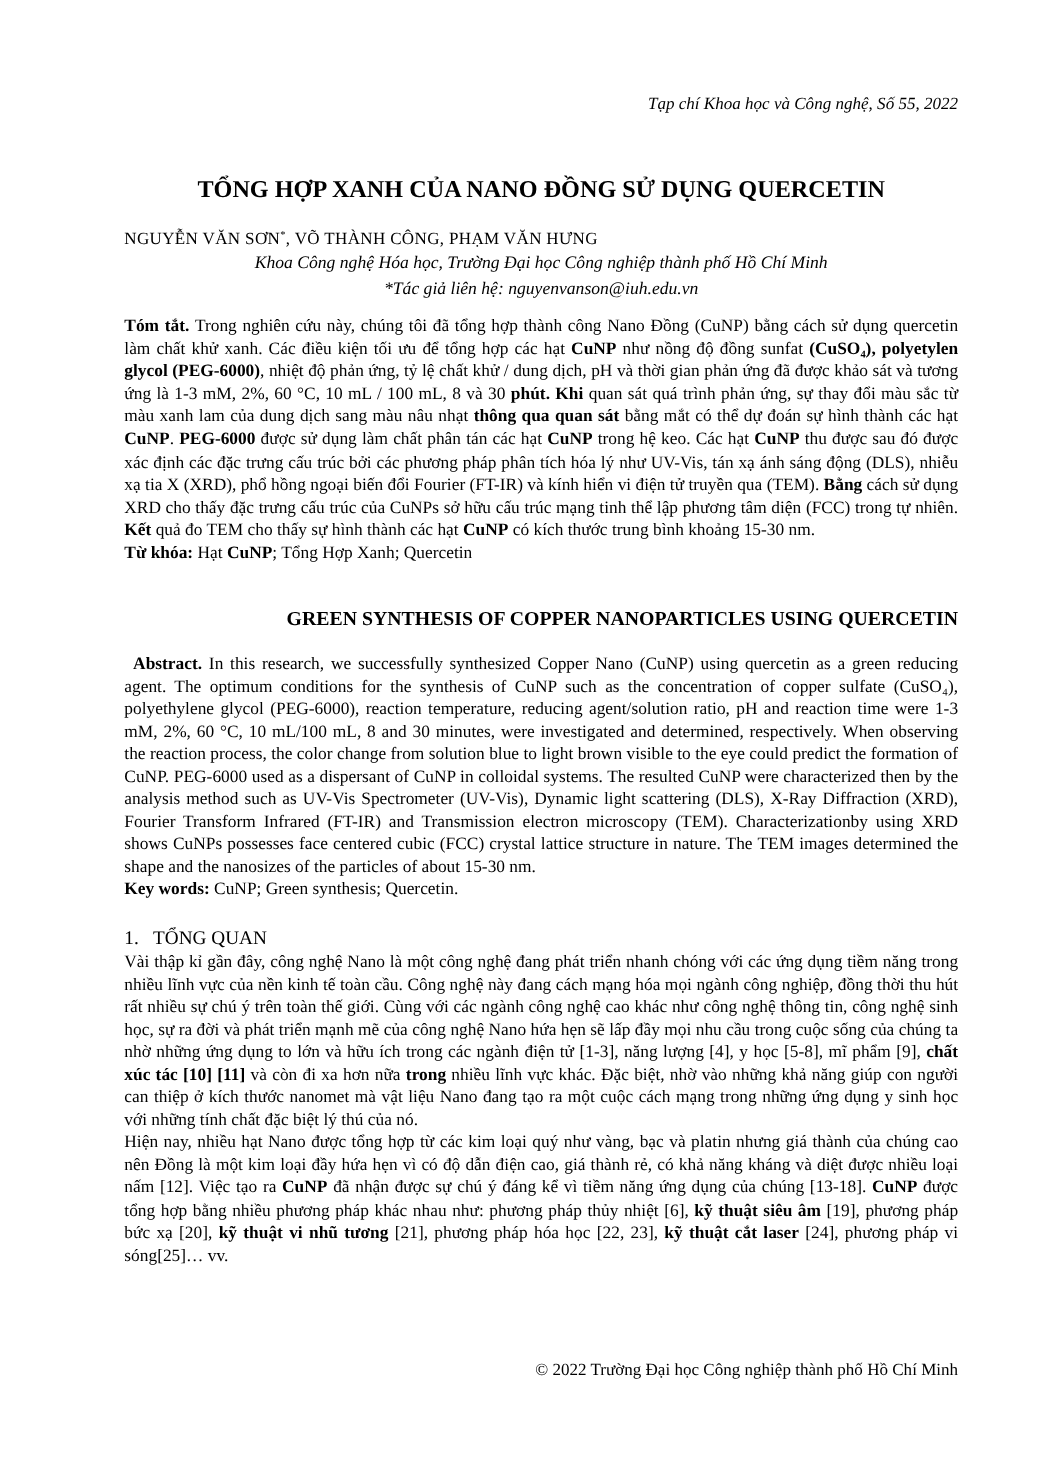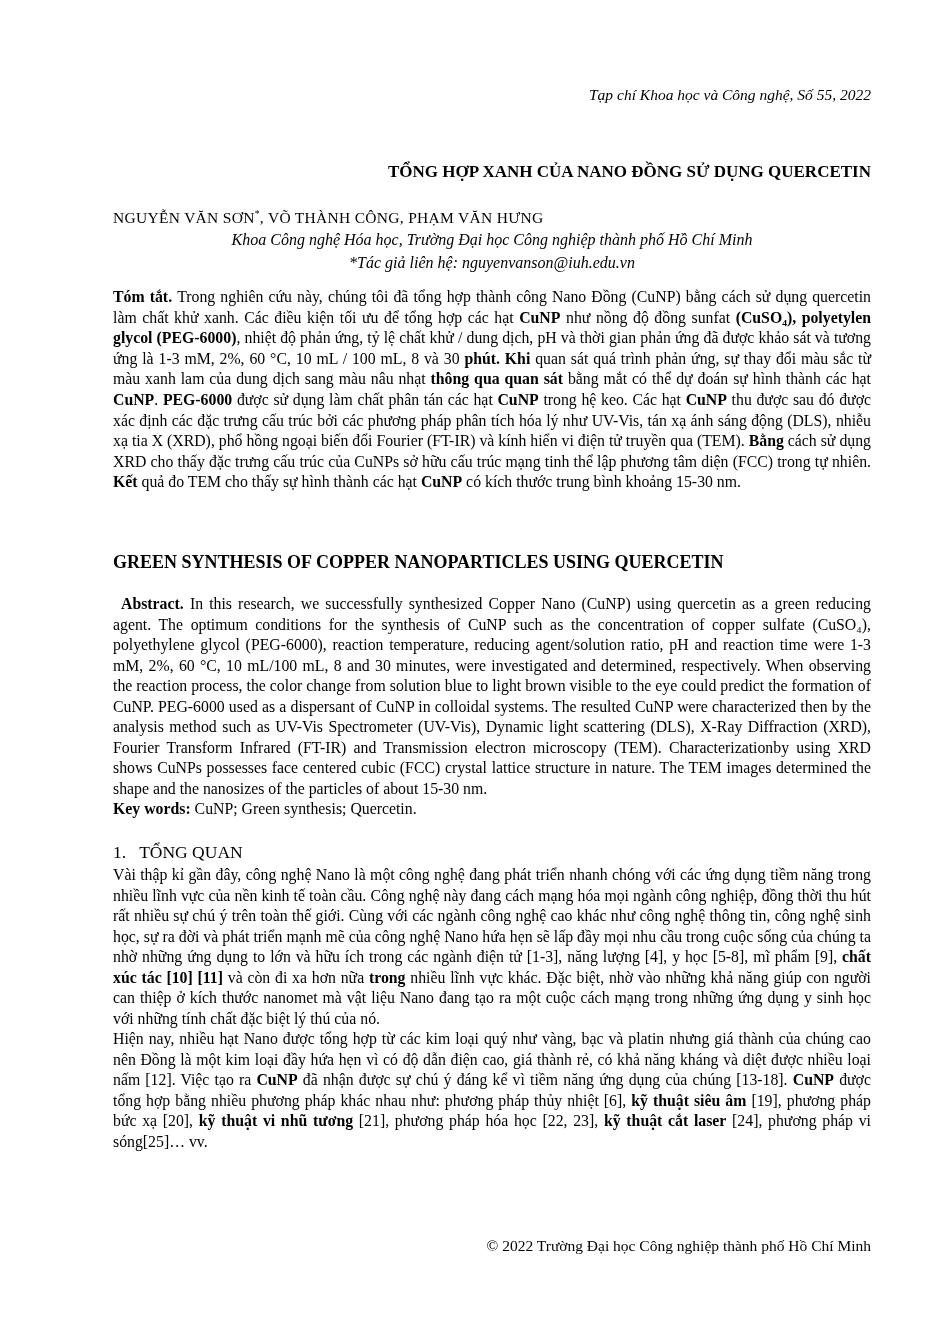--- a/index.html
+++ b/index.html
@@ -12,27 +12,27 @@
     font-size:15.8px;
     overflow:hidden;
   }
   .blk { position:absolute; left:113px; width:758px; }
   .just   { text-align:justify; }
   .i, .i span { }
   .b { font-weight:bold; }
   sup { font-size:0.62em; }
 
   .journal  { top:86px;  font-size:15.5px; font-style:italic; text-align:right; }
-  .title-vi { top:158px; font-size:17px; font-weight:bold; text-align:right; line-height:28px; }
+  .title-vi { top:158px; font-size:22px; font-weight:bold; text-align:center; line-height:28px; }
   .authors  { top:208px; font-size:15.5px; text-align:left; letter-spacing:0.3px; }
   .affil    { top:231px; font-size:16px; font-style:italic; text-align:center; }
   .contact  { top:254px; font-size:16px; font-style:italic; text-align:center; }
 
   .abs-vi   { top:287px; line-height:20.6px; }
-  .title-en { top:552px; font-size:18px; font-weight:bold; text-align:left; }
+  .title-en { top:552px; font-size:18px; font-weight:bold; text-align:right; }
   .abs-en   { top:594px; line-height:20.5px; }
   .indent   { text-indent:8px; }
 
   .section  { top:841px; line-height:20.5px; }
   .sec-head { font-size:17.5px; font-weight:normal; line-height:22px; margin-bottom:2px; }
   .sec-num  { margin-right:13px; }
 
   .footer   { top:1237px; font-size:15.5px; text-align:right; }
 </style>
 </head>
@@ -45,20 +45,21 @@
   <h1 class="blk title-vi">TỔNG HỢP XANH CỦA NANO ĐỒNG SỬ DỤNG QUERCETIN</h1>
 
   <div class="blk authors"><span>NGUYỄN VĂN SƠN</span><sup>*</sup><span>, VÕ THÀNH CÔNG, PHẠM VĂN HƯNG</span></div>
 
   <div class="blk contact">*Tác giả liên hệ: nguyenvanson@iuh.edu.vn</div>
 
   <div class="blk affil">Khoa Công nghệ Hóa học, Trường Đại học Công nghiệp thành phố Hồ Chí Minh</div>
 
   <div class="blk abs-vi">
     <p class="just"><span class="b">Tóm tắt. </span><span>Trong nghiên cứu này, chúng tôi đã tổng hợp thành công Nano Đồng (CuNP) bằng cách sử dụng quercetin làm chất khử xanh. Các điều kiện tối ưu để tổng hợp các hạt </span><span class="b">CuNP</span><span> như nồng độ đồng sunfat </span><span class="b">(CuSO₄), polyetylen glycol (PEG-6000)</span><span>, nhiệt độ phản ứng, tỷ lệ chất khử / dung dịch, pH và thời gian phản ứng đã được khảo sát và tương ứng là 1-3 mM, 2%, 60 °C, 10 mL / 100 mL, 8 và 30 </span><span class="b">phút. Khi</span><span> quan sát quá trình phản ứng, sự thay đổi màu sắc từ màu xanh lam của dung dịch sang màu nâu nhạt </span><span class="b">thông qua quan sát</span><span> bằng mắt có thể dự đoán sự hình thành các hạt </span><span class="b">CuNP</span><span>. </span><span class="b">PEG-6000</span><span> được sử dụng làm chất phân tán các hạt </span><span class="b">CuNP</span><span> trong hệ keo. Các hạt </span><span class="b">CuNP</span><span> thu được sau đó được xác định các đặc trưng cấu trúc bởi các phương pháp phân tích hóa lý như UV-Vis, tán xạ ánh sáng động (DLS), nhiễu xạ tia X (XRD), phổ hồng ngoại biến đổi Fourier (FT-IR) và kính hiển vi điện tử truyền qua (TEM). </span><span class="b">Bằng</span><span> cách sử dụng XRD cho thấy đặc trưng cấu trúc của CuNPs sở hữu cấu trúc mạng tinh thể lập phương tâm diện (FCC) trong tự nhiên. </span><span class="b">Kết</span><span> quả đo TEM cho thấy sự hình thành các hạt </span><span class="b">CuNP</span><span> có kích thước trung bình khoảng 15-30 nm.</span></p>
+    <p><span class="b">Từ khóa: </span><span>Hạt </span><span class="b">CuNP</span><span>; Tổng Hợp Xanh; Quercetin</span></p>
   </div>
 
   <h2 class="blk title-en">GREEN SYNTHESIS OF COPPER NANOPARTICLES USING QUERCETIN</h2>
 
   <div class="blk abs-en">
     <p class="just indent"><span class="b">Abstract. </span><span>In this research, we successfully synthesized Copper Nano (CuNP) using quercetin as a green reducing agent. The optimum conditions for the synthesis of CuNP such as the concentration of copper sulfate (CuSO₄), polyethylene glycol (PEG-6000), reaction temperature, reducing agent/solution ratio, pH and reaction time were 1-3 mM, 2%, 60 °C, 10 mL/100 mL, 8 and 30 minutes, were investigated and determined, respectively. When observing the reaction process, the color change from solution blue to light brown visible to the eye could predict the formation of CuNP. PEG-6000 used as a dispersant of CuNP in colloidal systems. The resulted CuNP were characterized then by the analysis method such as UV-Vis Spectrometer (UV-Vis), Dynamic light scattering (DLS), X-Ray Diffraction (XRD), Fourier Transform Infrared (FT-IR) and Transmission electron microscopy (TEM). Characterizationby using XRD shows CuNPs possesses face centered cubic (FCC) crystal lattice structure in nature. The TEM images determined the shape and the nanosizes of the particles of about 15-30 nm.</span></p>
     <p><span class="b">Key words: </span><span>CuNP; Green synthesis; Quercetin.</span></p>
   </div>
 
   <div class="blk section">

